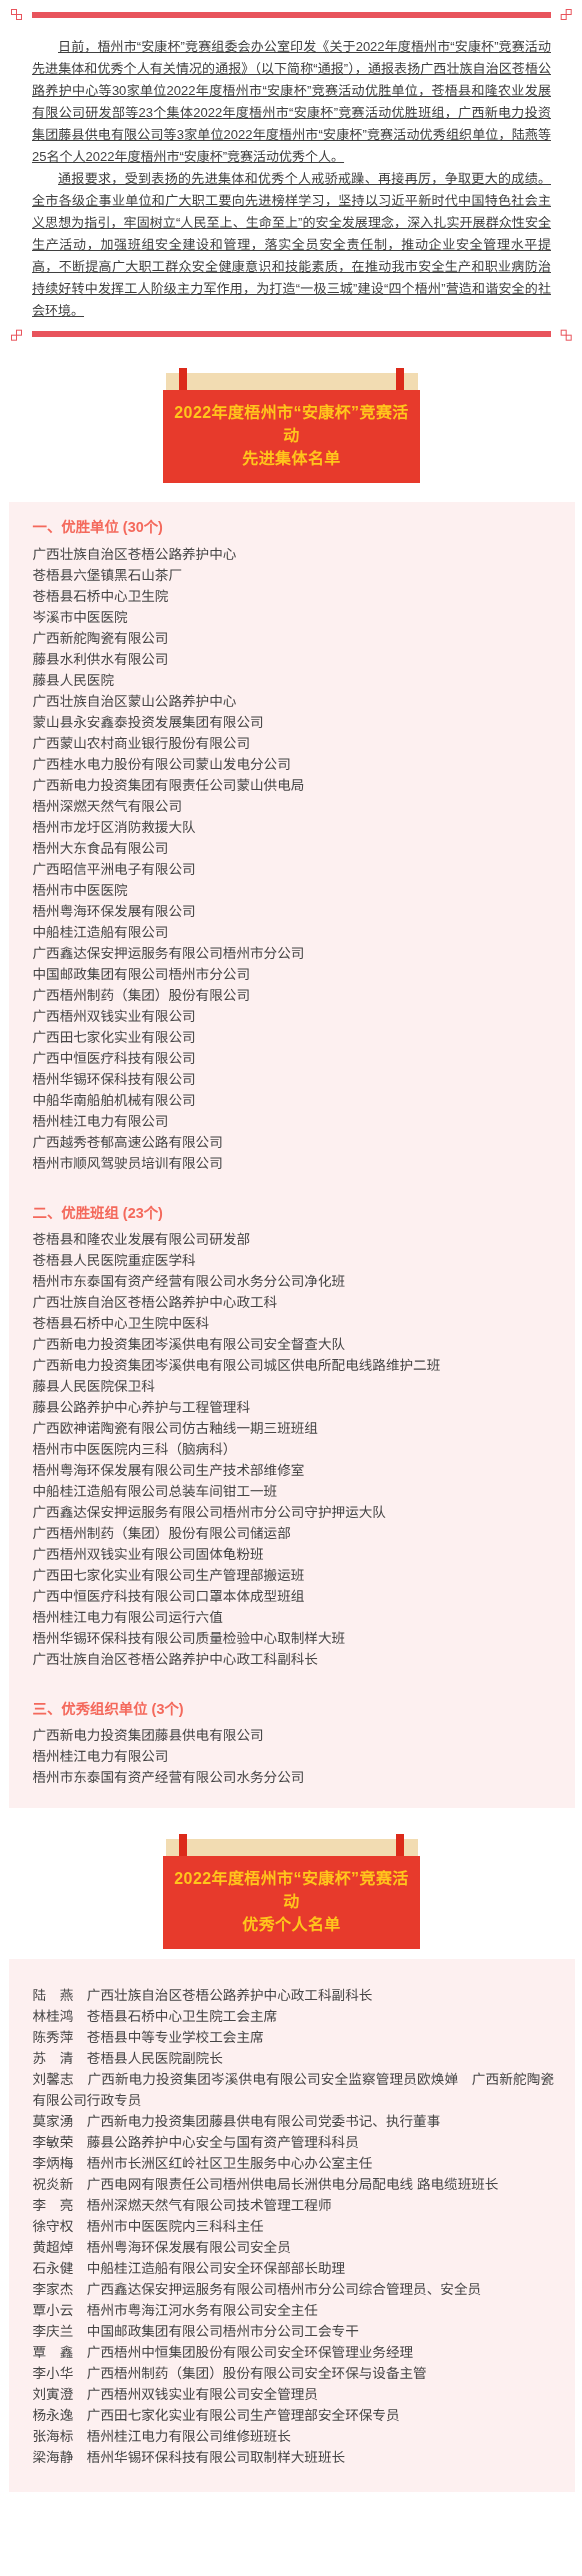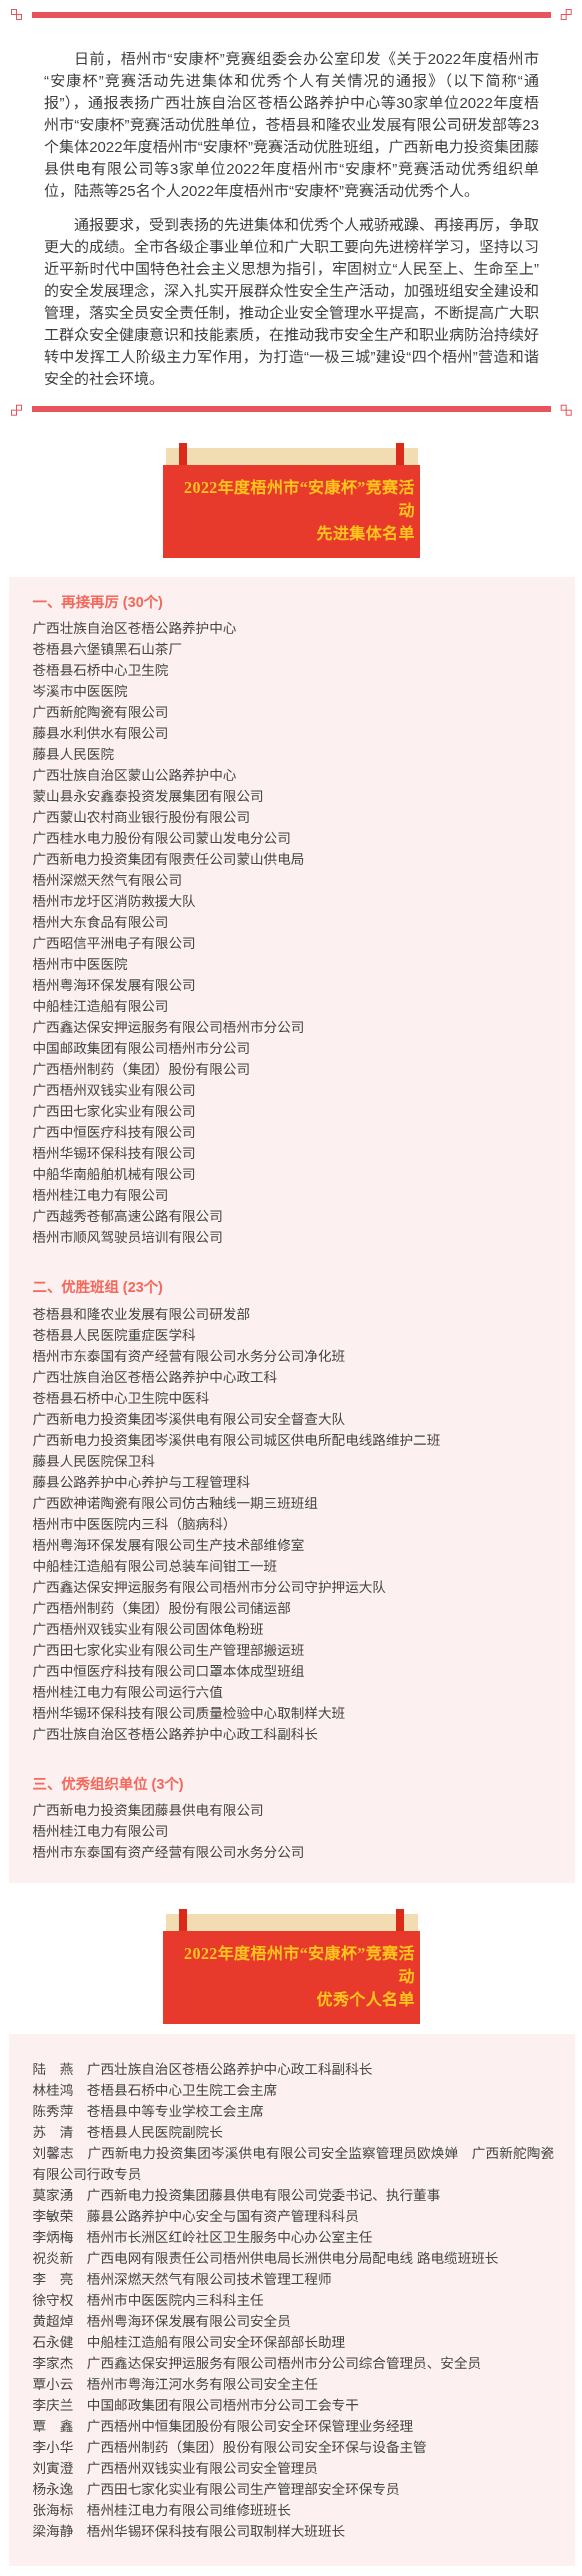--- a/index.html
+++ b/index.html
@@ -20,32 +20,32 @@
   .glyph{width:12.7px;height:12.7px;position:relative;flex:0 0 auto;}
   .glyph::before,.glyph::after{content:"";position:absolute;width:4.2px;height:4.2px;border:1.7px solid var(--accent-red);}
   .glyph::before{left:0;top:0;}
   .glyph::after{left:5.1px;top:5.1px;}
   .mirror-x{transform:scaleX(-1);}
   .mirror-y{transform:scaleY(-1);}
   .mirror-xy{transform:scale(-1,-1);}
 
   
   .intro{padding:12.7px 32px 0 32px;}
-  .intro p{margin:12px;font-size:15px;line-height:22px;color:var(--text-dark);
-           text-indent:2em;text-align:justify;}
+  .intro p{margin:0;font-size:13px;line-height:22px;color:var(--text-dark);
+           text-indent:2em;text-align:justify;text-decoration:underline;}
 
   
   .banner{width:257px;margin:31px auto 0 auto;}
   .banner .hanger{position:relative;height:17px;background:var(--banner-beige);margin:0 2.5px;}
   .banner .pin{position:absolute;top:-5.1px;width:7.6px;height:22px;background:var(--banner-pin-red);}
   .banner .pin.left{left:13.6px;}
   .banner .pin.right{right:13.6px;}
   .banner .body{background:var(--banner-red);padding:11px 5.1px 12.7px 5.1px;}
-  .banner .line{color:var(--banner-gold);font-weight:bold;text-align:right;
-                font-size:16px;line-height:23px;letter-spacing:0.4px;font-family:Liberation Serif, serif;}
+  .banner .line{color:var(--banner-gold);font-weight:bold;text-align:center;
+                font-size:16px;line-height:23px;letter-spacing:0.4px;}
 
   
   .panel{margin:19.5px 8.5px 0 8.5px;background:var(--panel-pink);
          padding:15.3px 20.4px 20.4px 24px;}
   .panel.individuals{margin-top:10.2px;padding:25.5px 20.4px 24px 24px;}
   .section + .section{margin-top:29px;}
   .section h2{margin:0 0 5.1px 0;font-size:14.4px;line-height:21px;font-weight:bold;
               color:var(--heading-coral);}
   .item{font-size:13.6px;line-height:21px;color:var(--text-gray);text-align:justify;}
 </style>
@@ -77,21 +77,21 @@
       <span class="pin right"></span>
     </div>
     <div class="body">
       <div class="line">2022年度梧州市“安康杯”竞赛活动</div>
       <div class="line">先进集体名单</div>
     </div>
   </div>
 
   <div class="panel">
     <div class="section">
-      <h2>一、再接再厉 (30个)</h2>
+      <h2>一、优胜单位 (30个)</h2>
       <div>
 
       <div class="item">广西壮族自治区苍梧公路养护中心</div>
           <div class="item">苍梧县六堡镇黑石山茶厂</div>
           <div class="item">苍梧县石桥中心卫生院</div>
           <div class="item">岑溪市中医医院</div>
           <div class="item">广西新舵陶瓷有限公司</div>
           <div class="item">藤县水利供水有限公司</div>
           <div class="item">藤县人民医院</div>
           <div class="item">广西壮族自治区蒙山公路养护中心</div>

